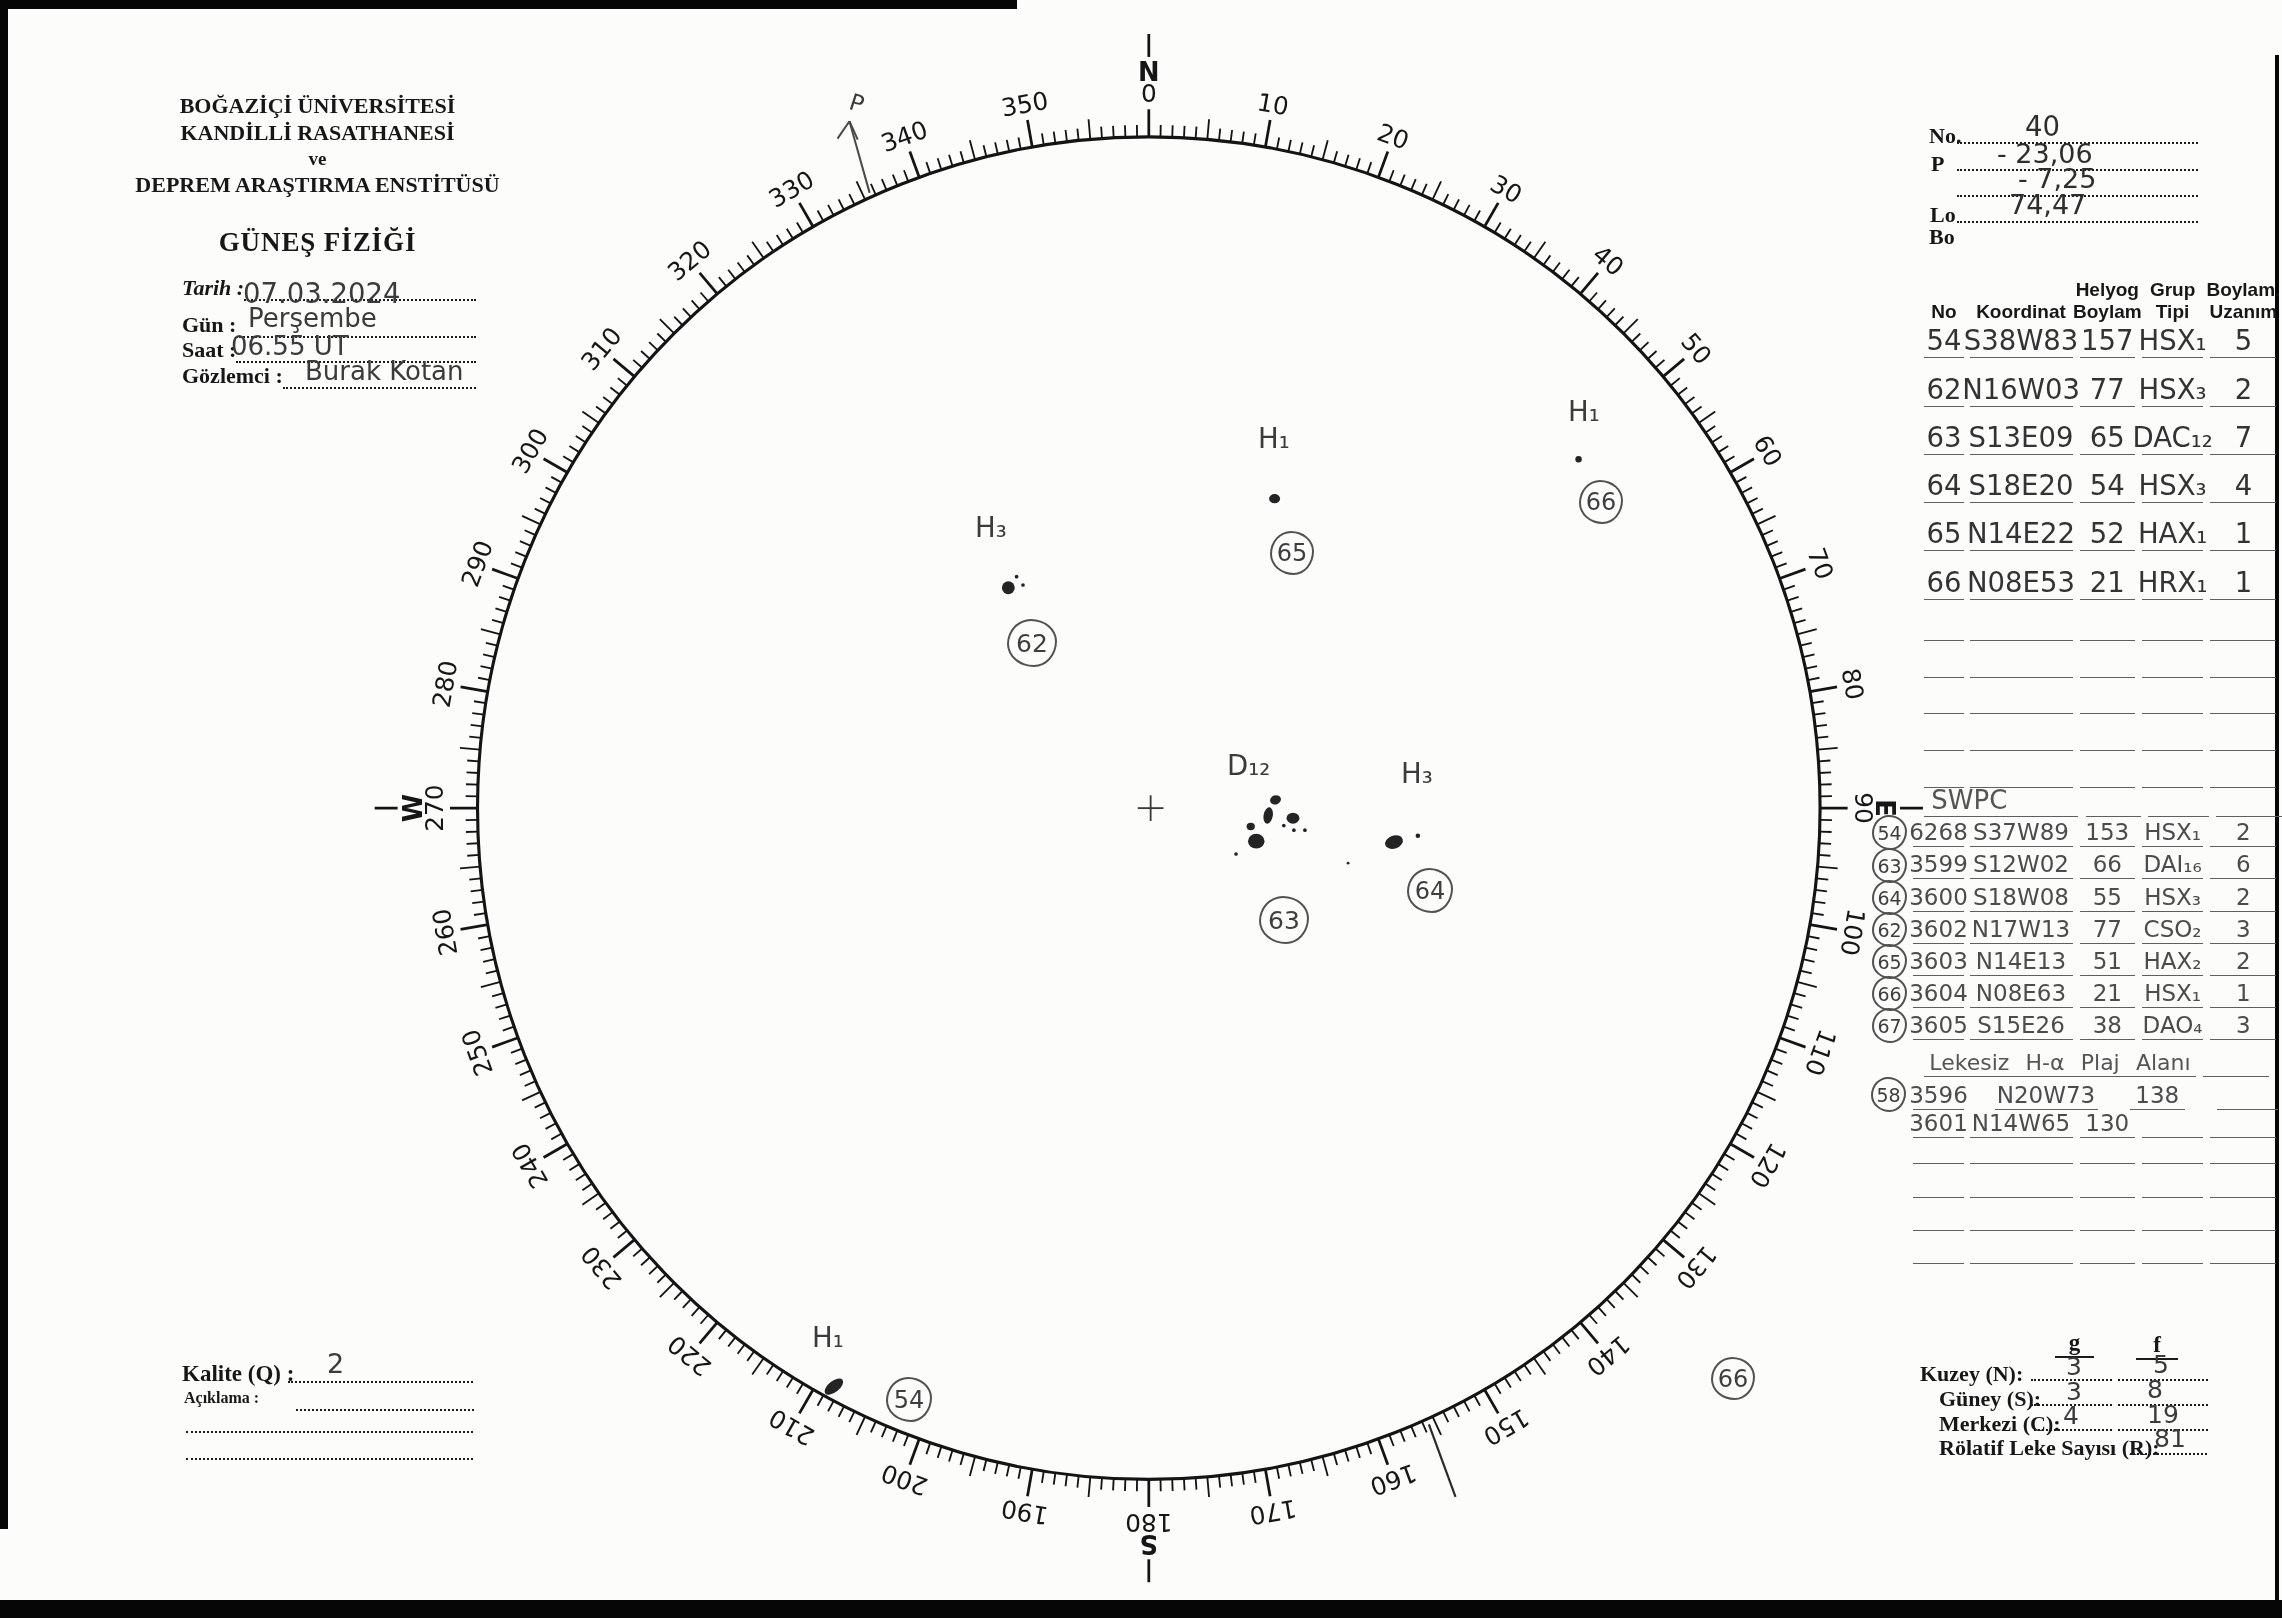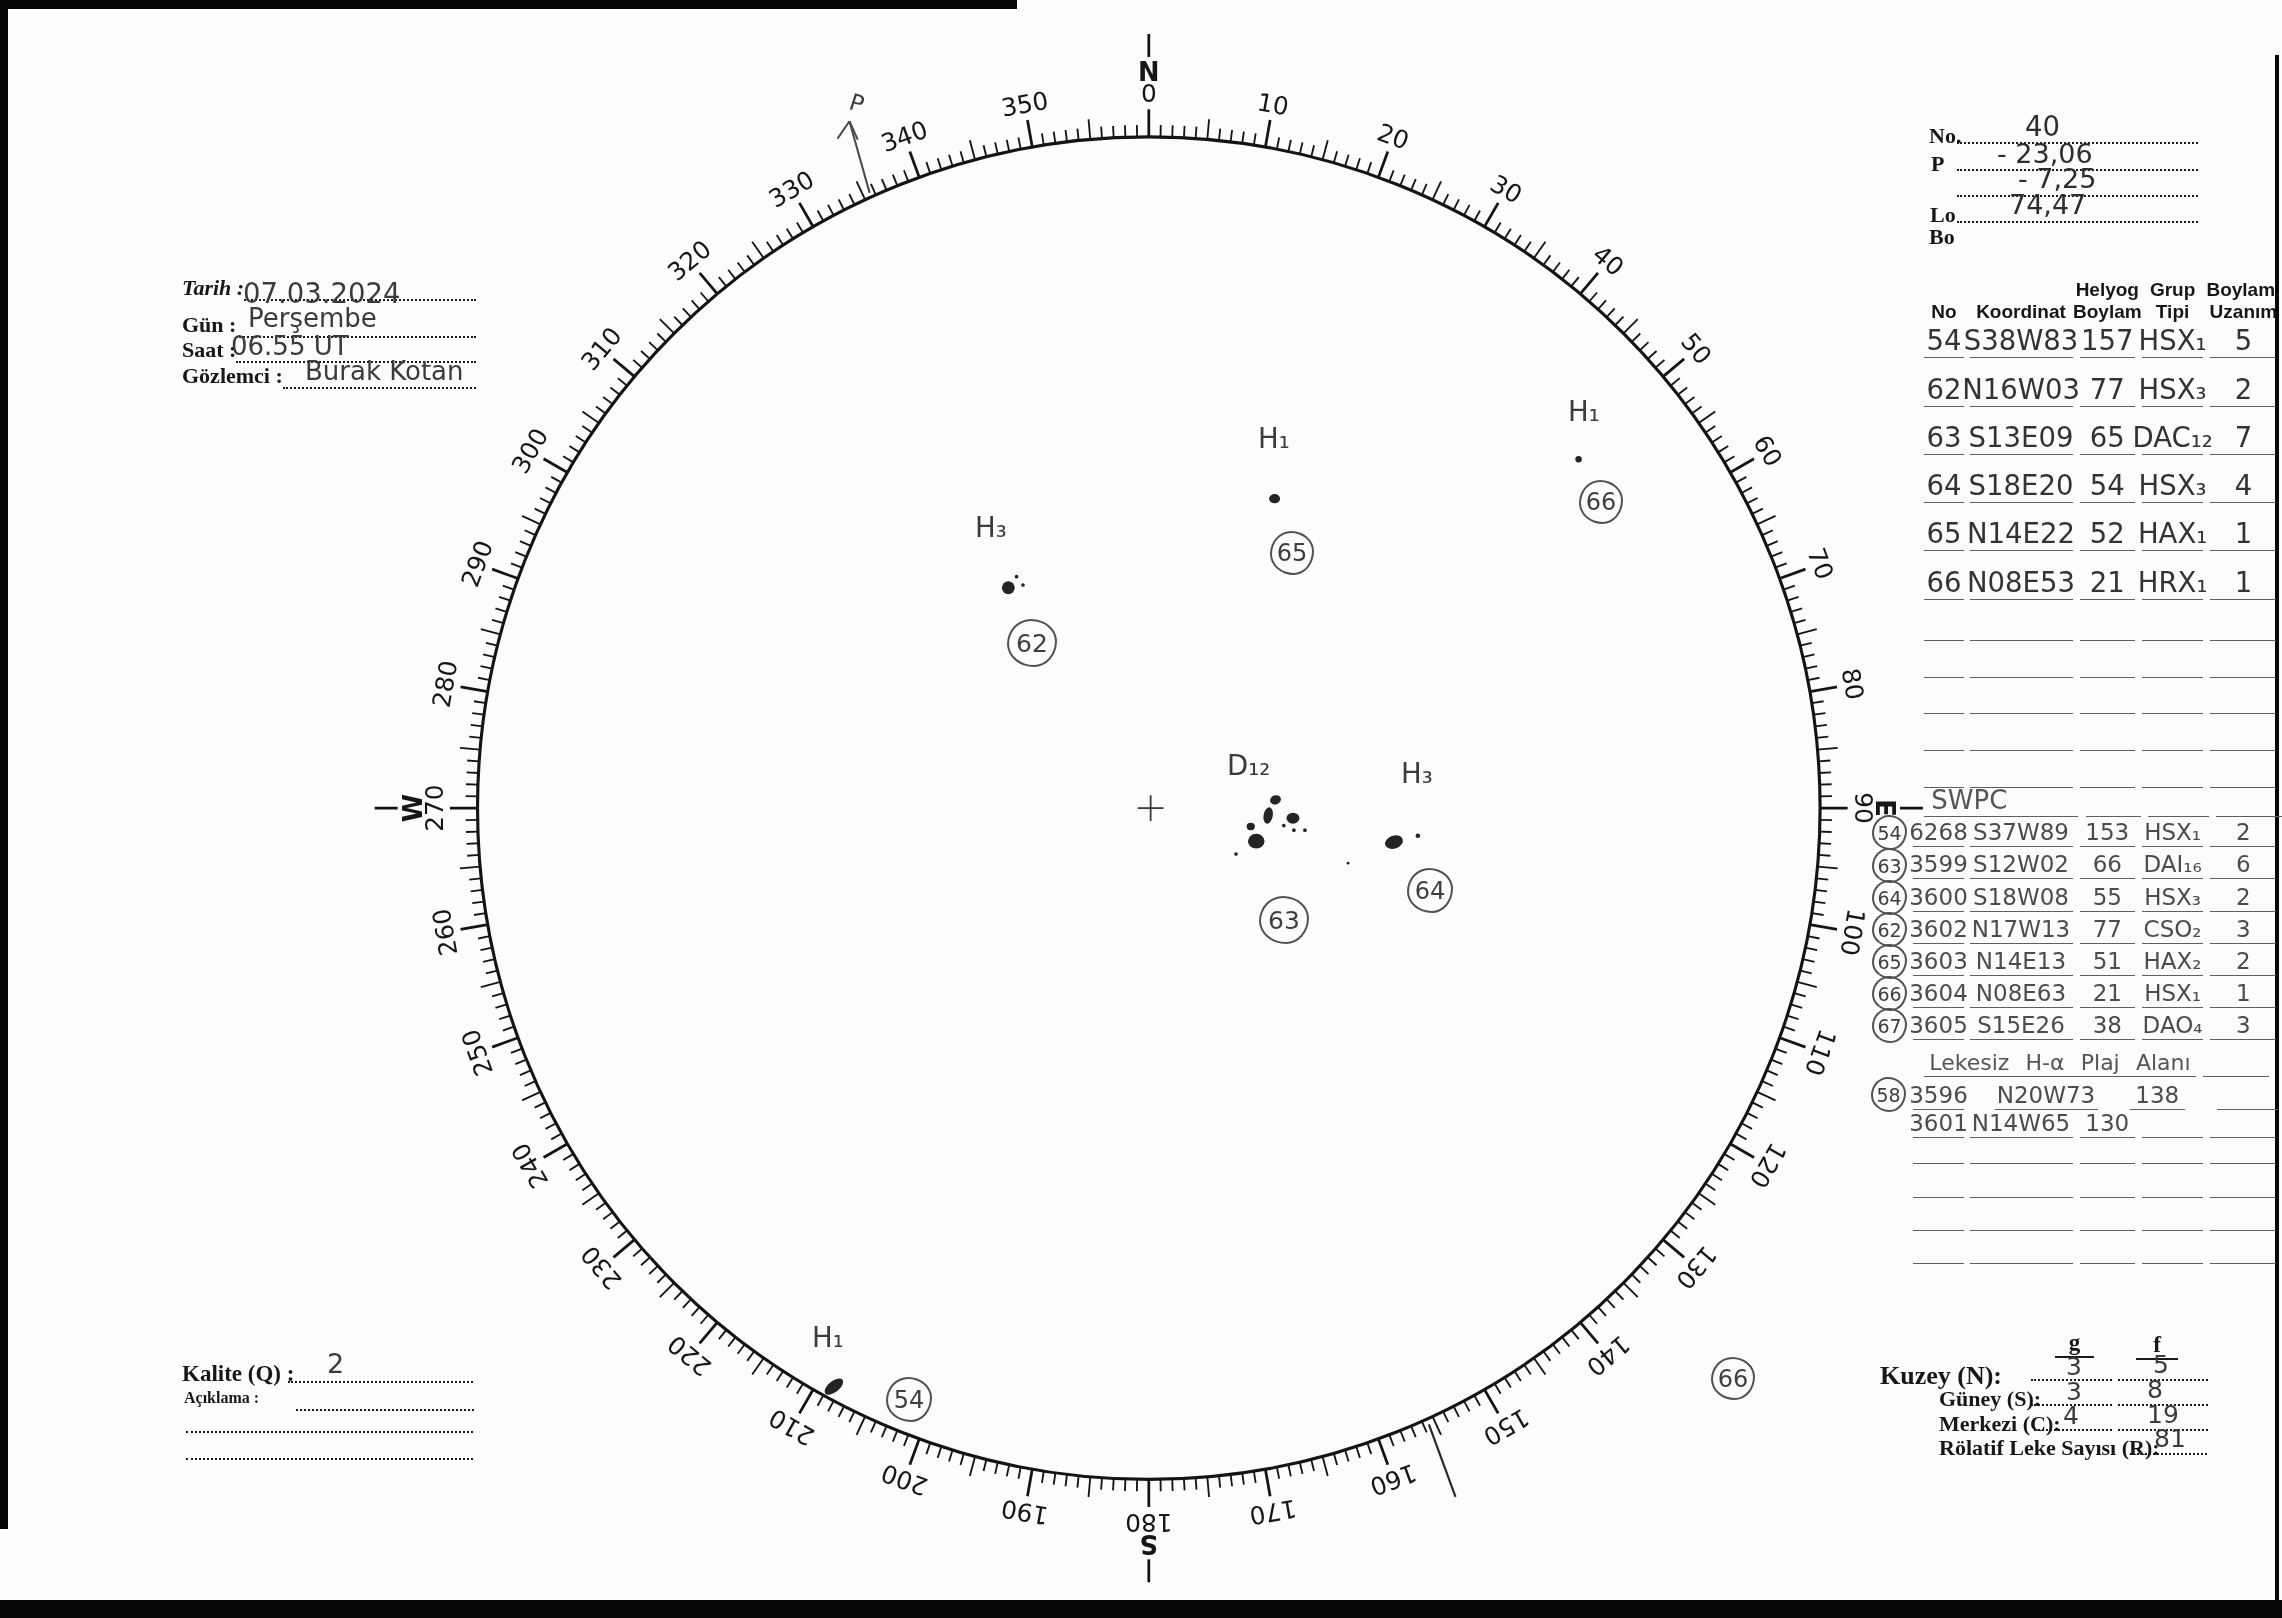--- a/index.html
+++ b/index.html
@@ -39,20 +39,27 @@
 </head>
 <body>
 
 <div class="page">
 
   <div class="scan" style="left:0;top:0;width:1017px;height:9.2px;"></div>
   <div class="scan" style="left:0;top:0;width:8.3px;height:1529px;"></div>
   <div class="scan" style="left:0;top:1600px;width:2282px;height:19px;"></div>
   <div class="scan" style="left:2275px;top:55px;width:3.7px;height:1564px;"></div>
 
+  <div class="abs" style="left:129px;top:92px;width:377px;text-align:center;">
+    <div class="plabel" style="font-size:22px;line-height:27px;">BOĞAZİÇİ ÜNİVERSİTESİ</div>
+    <div class="plabel" style="font-size:22px;line-height:27px;">KANDİLLİ RASATHANESİ</div>
+    <div class="plabel" style="font-size:19px;line-height:25px;">ve</div>
+    <div class="plabel" style="font-size:22px;line-height:27px;">DEPREM ARAŞTIRMA ENSTİTÜSÜ</div>
+    <div class="plabel" style="font-size:27px;margin-top:29px;letter-spacing:0.9px;">GÜNEŞ FİZİĞİ</div>
+  </div>
 
   <div class="abs" style="left:182px;top:275px;width:294px;height:29px;display:flex;align-items:flex-start;font-style:italic;">
     <span class="plabel" style="font-size:22px;">Tarih :</span>
     <span class="dots" style="flex:1;height:24px;"></span>
   </div>
   <div class="abs hw" style="left:243px;top:277px;font-size:27.5px;">07.03.2024</div>
 
   <div class="abs" style="left:182px;top:309px;width:294px;height:29px;display:flex;align-items:flex-end;">
     <span class="plabel" style="font-size:22px;">Gün :</span>
     <span class="dots" style="flex:1;height:24px;"></span>
@@ -288,21 +295,21 @@
     <div class="tc s1"></div>
       <div class="tc c2"></div>
       <div class="tc c3"></div>
       <div class="tc c4"></div>
       <div class="tc c5"></div>
   </div>
 
   <div class="abs plabel" style="left:2055px;top:1330px;width:39px;text-align:center;font-size:23px;border-bottom:2.8px solid #1a1a1a;">g</div>
   <div class="abs plabel" style="left:2136px;top:1332px;width:42px;text-align:center;font-size:23px;border-bottom:2.8px solid #1a1a1a;">f</div>
 
-  <div class="abs plabel" style="left:1880px;top:1361px;font-size:26px;text-align:center;">Kuzey (N):</div>
+  <div class="abs plabel" style="left:1920px;top:1361px;font-size:22px;text-align:center;">Kuzey (N):</div>
   <div class="abs dots" style="left:2031px;top:1361px;width:81px;height:18.4px;"></div>
   <div class="abs dots" style="left:2118px;top:1361px;width:90px;height:18.4px;"></div>
   <div class="abs hw" style="left:2066px;top:1352px;font-size:25px;">3</div>
   <div class="abs hw" style="left:2153px;top:1350px;font-size:25px;">5</div>
 
   <div class="abs plabel" style="left:1939px;top:1386px;font-size:22px;">Güney (S):</div>
   <div class="abs dots" style="left:2031px;top:1386px;width:81px;height:18.4px;"></div>
   <div class="abs dots" style="left:2118px;top:1386px;width:90px;height:18.4px;"></div>
   <div class="abs hw" style="left:2066px;top:1377px;font-size:25px;">3</div>
   <div class="abs hw" style="left:2147px;top:1375px;font-size:25px;">8</div>

